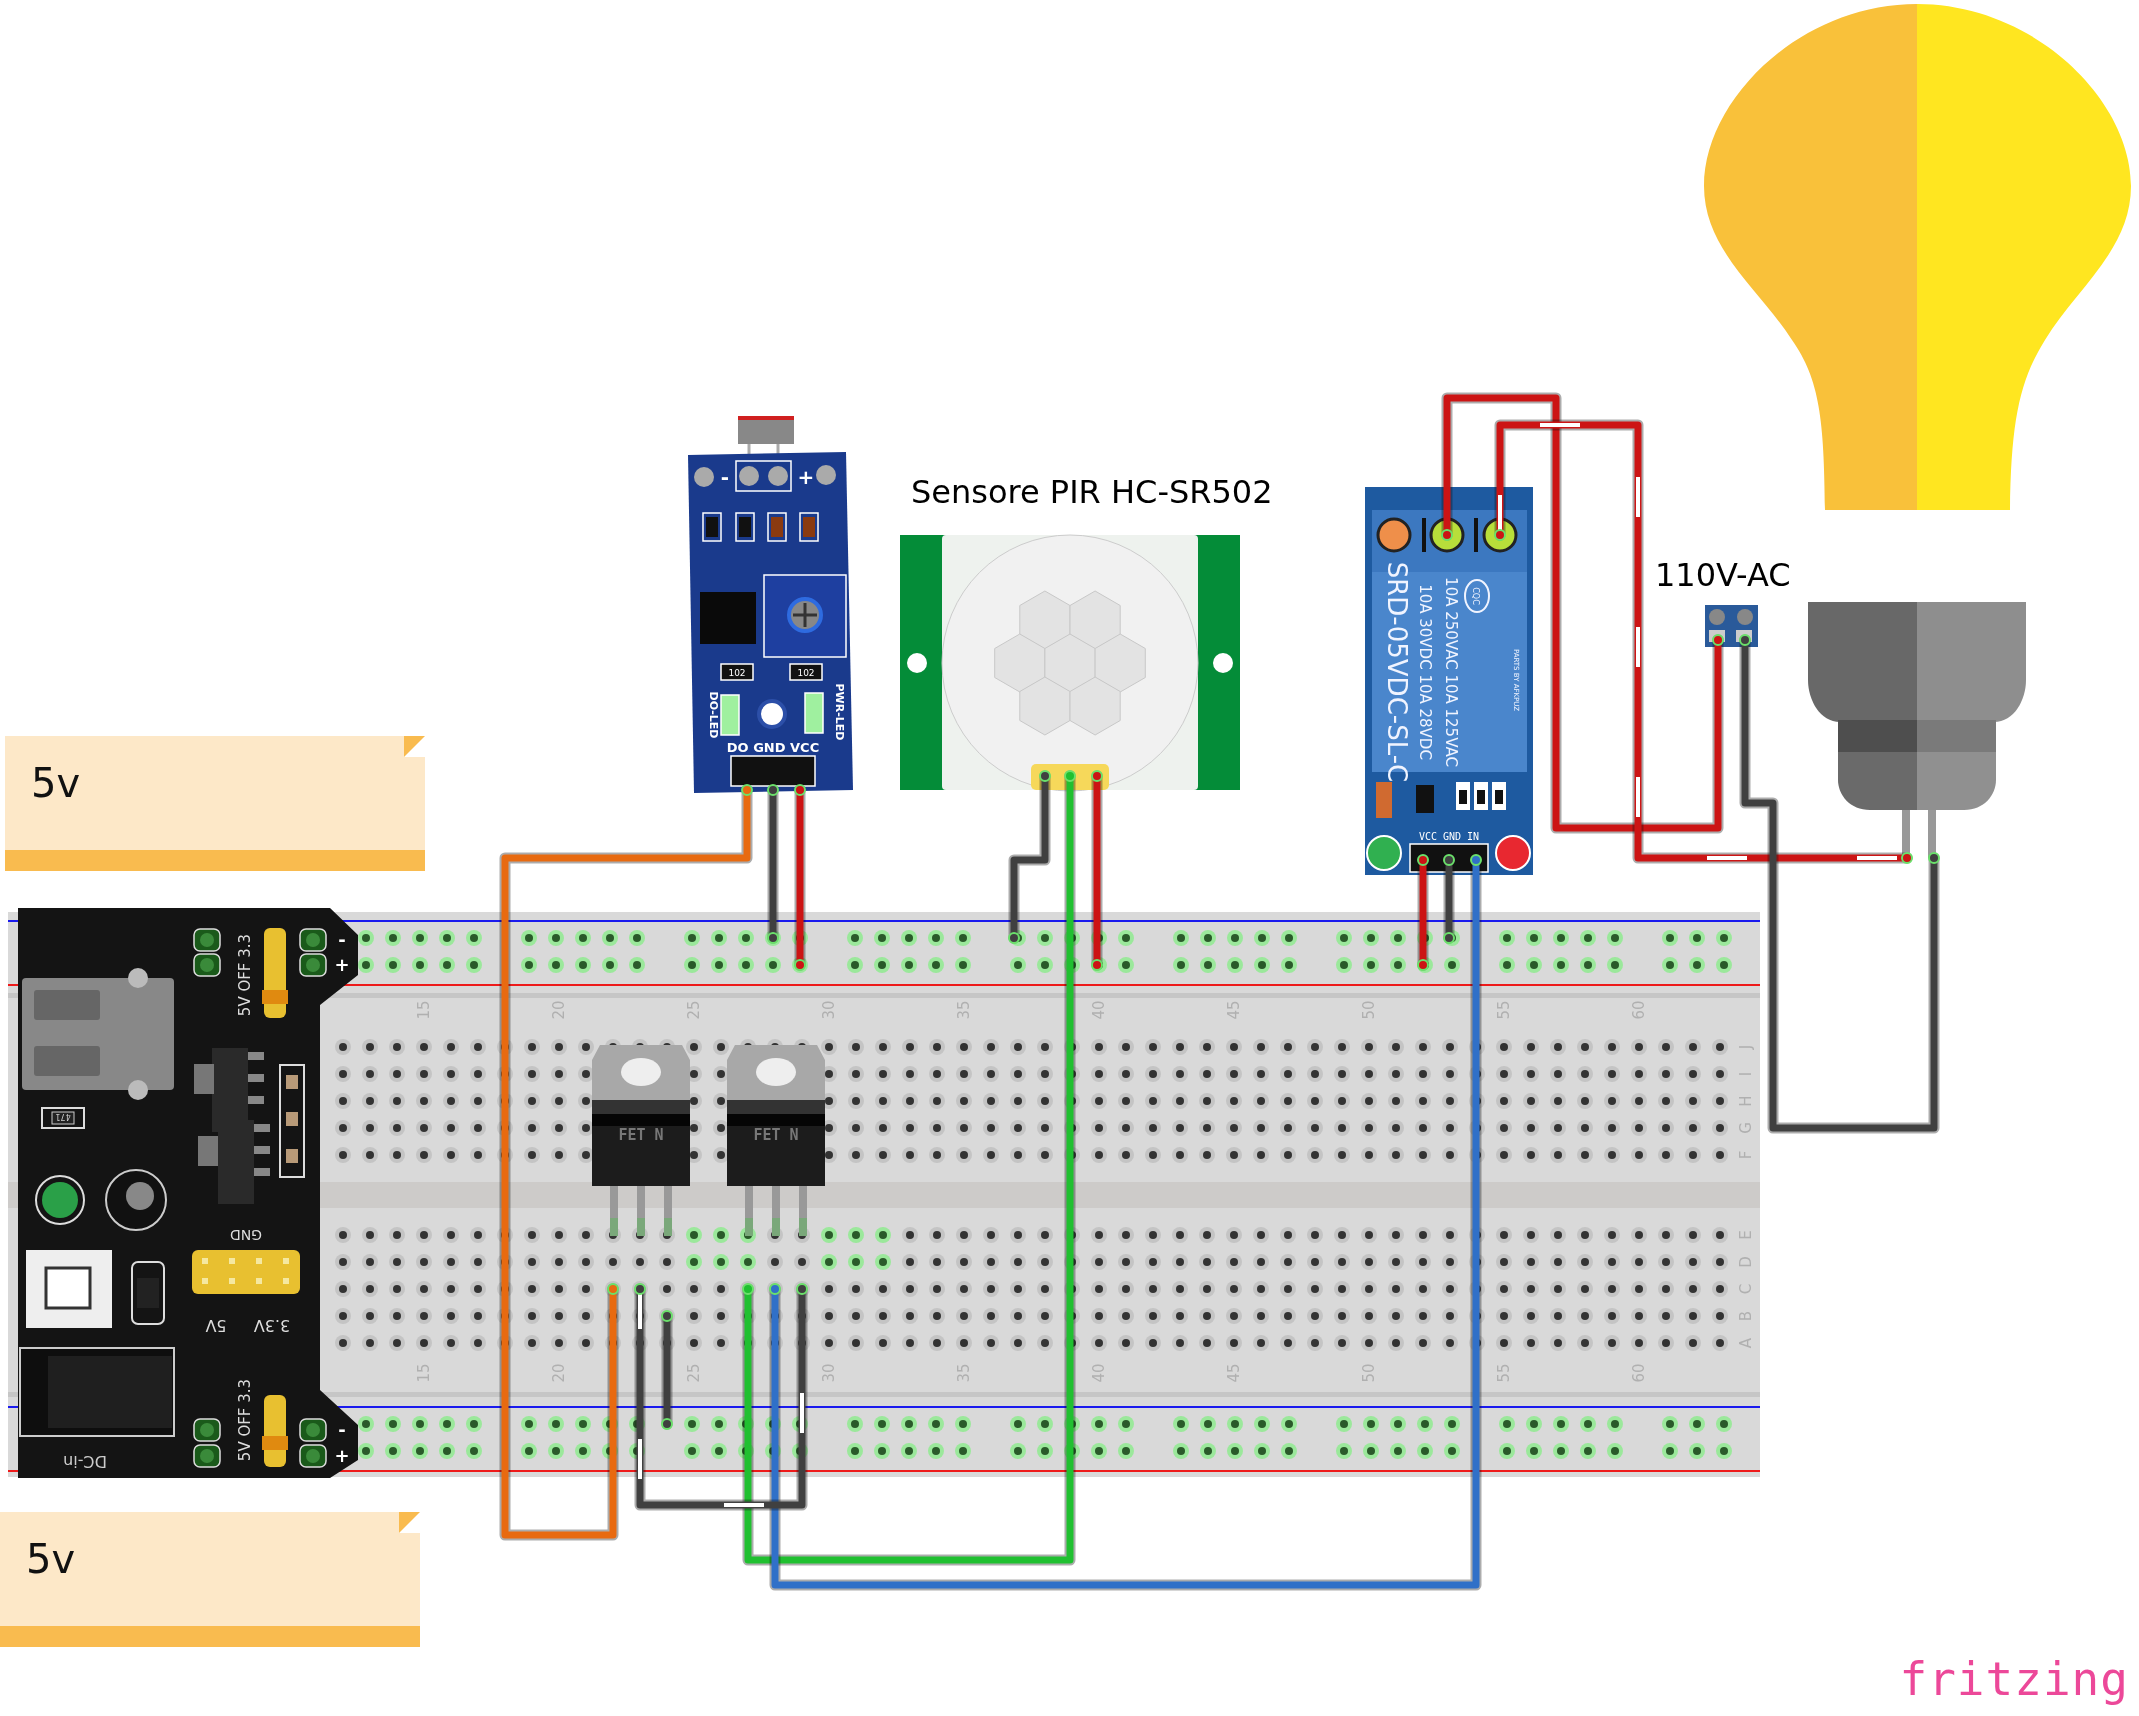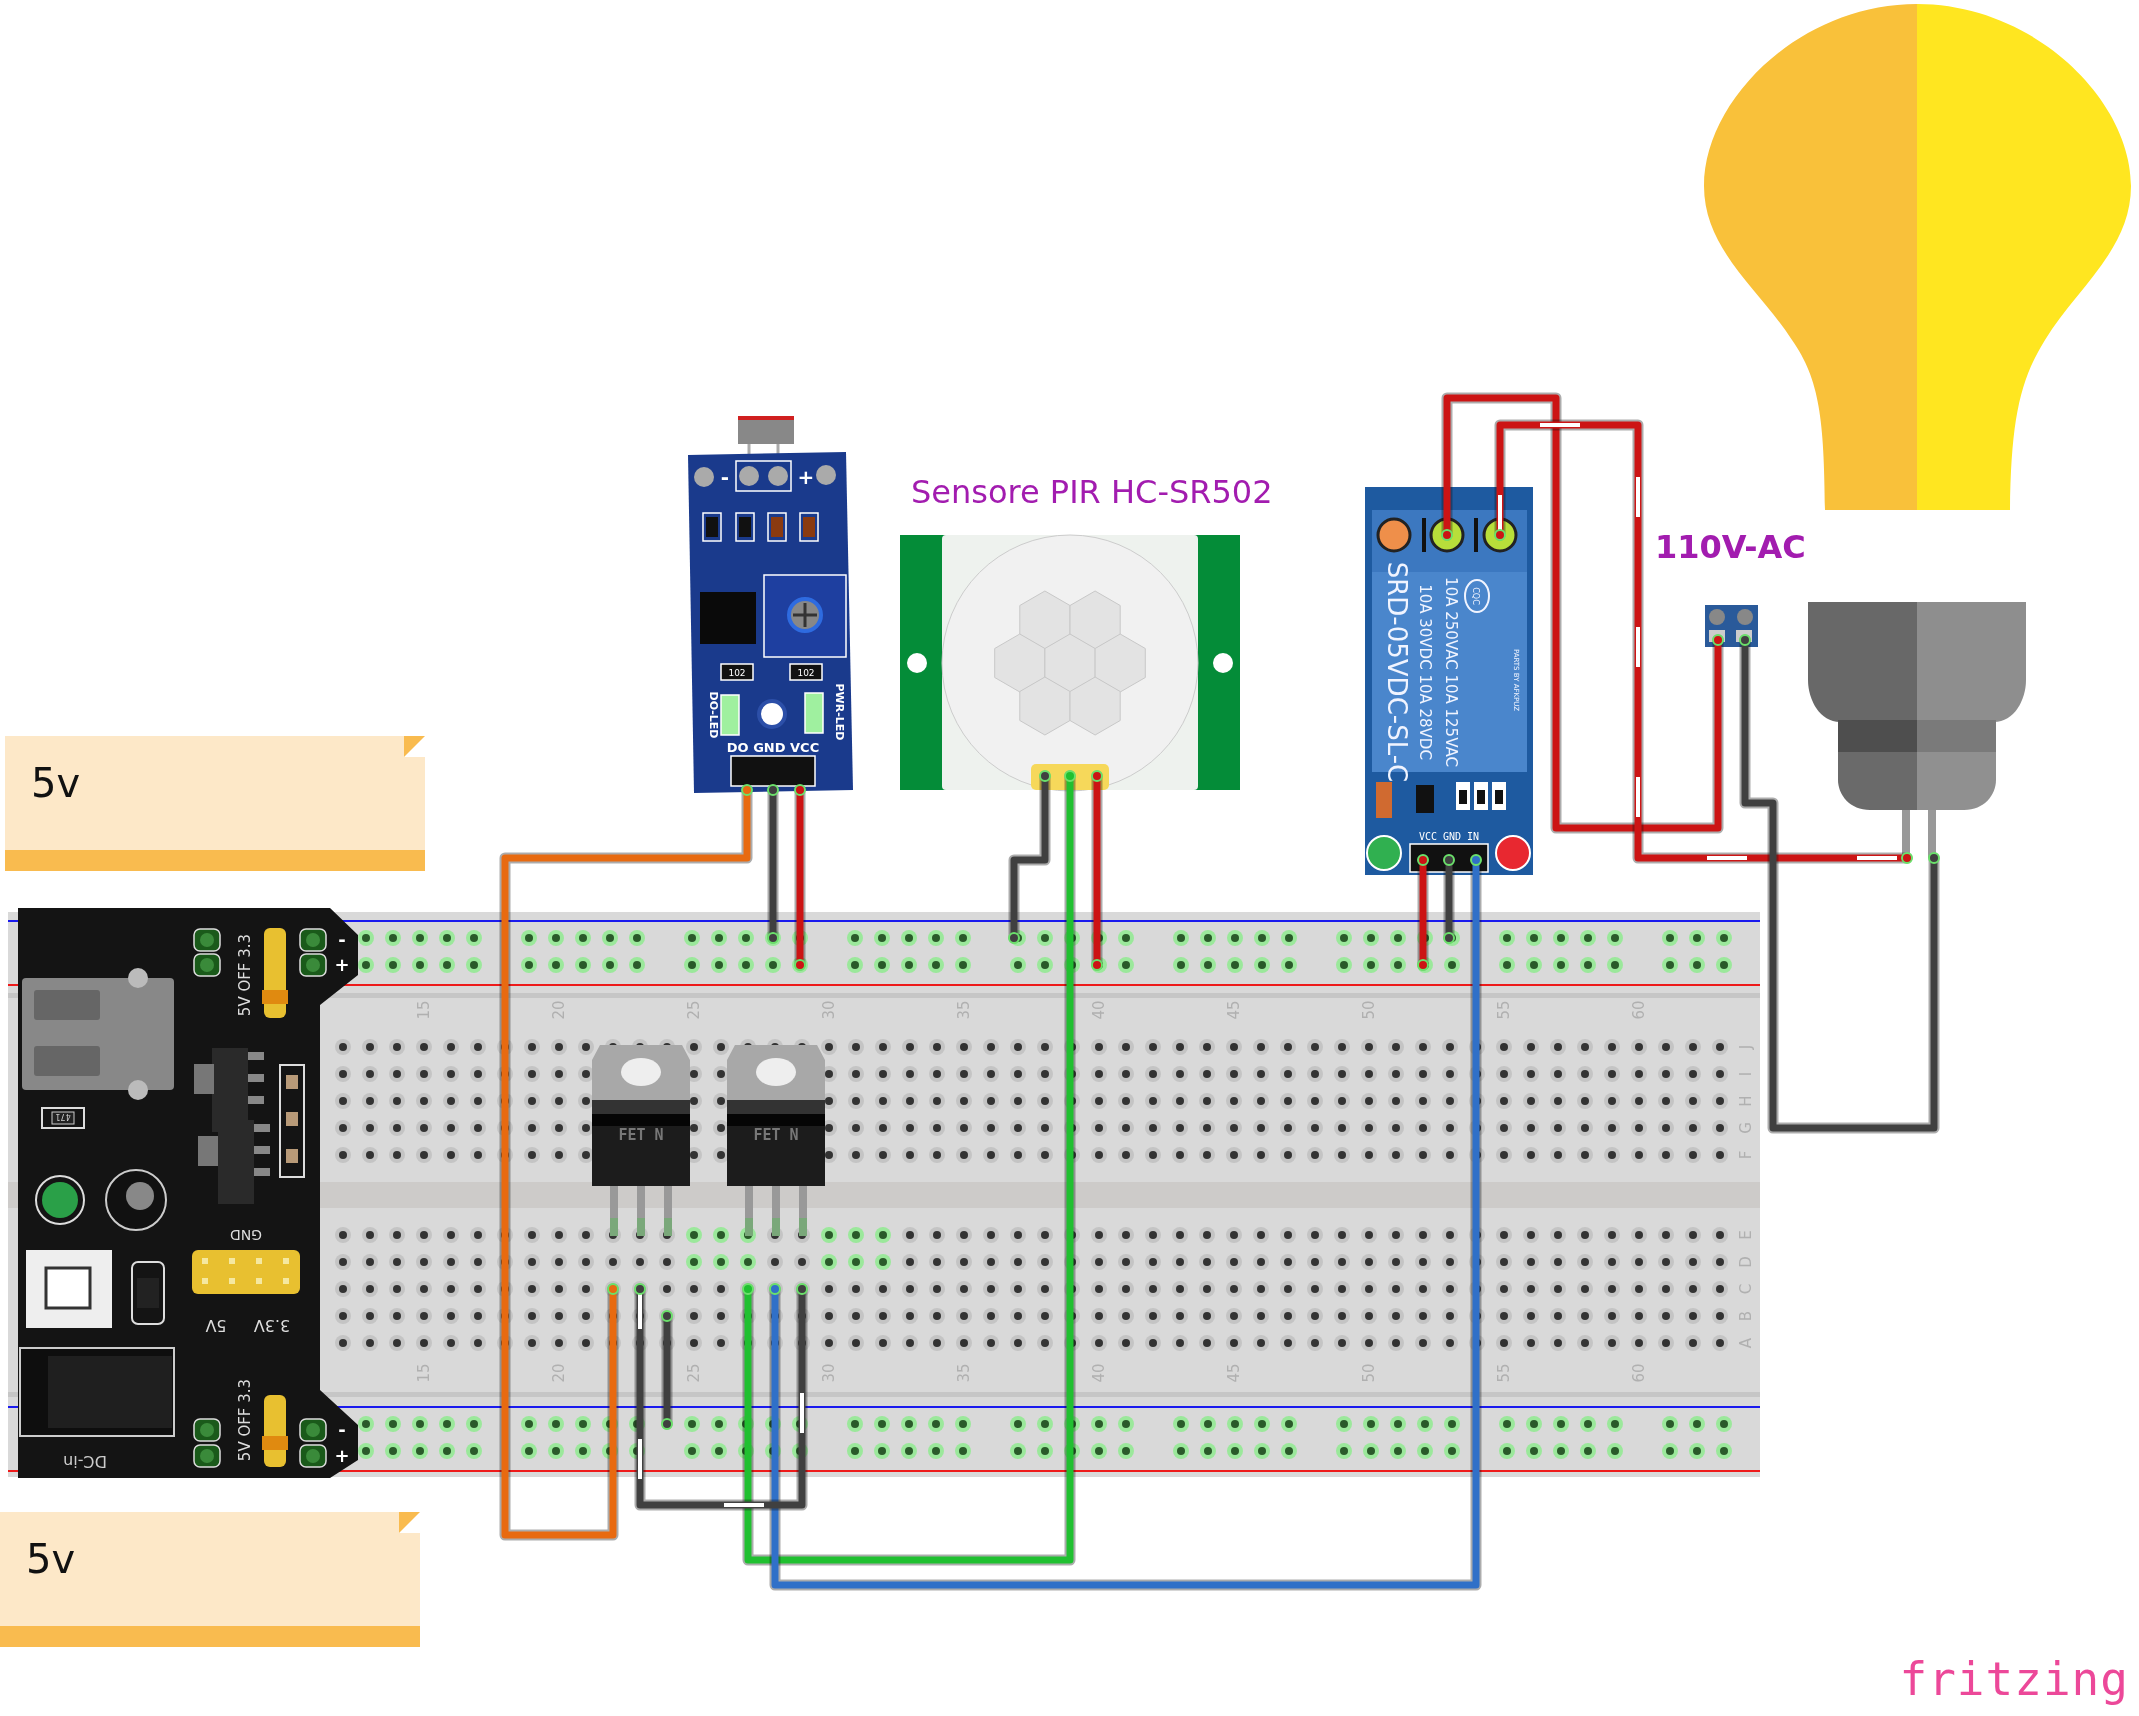--- a/index.html
+++ b/index.html
@@ -2,21 +2,21 @@
 <html><head>
 <meta charset="utf-8">
 <style>
   html, body { margin:0; padding:0; background:#ffffff; }
   body { width:2139px; height:1716px; position:relative; overflow:hidden; font-family:"DejaVu Sans", sans-serif; }
   #canvas { position:absolute; left:0; top:0; }
   .note { position:absolute; background:#fde8c8; }
   .note .bar { position:absolute; left:0; right:0; bottom:0; height:21px; background:#f9bb4f; }
   .note .fold { position:absolute; right:0; top:0; width:0; height:0; border-left:21px solid #f9bb4f; border-bottom:21px solid #ffffff; transform:rotate(0deg); }
   .note .text { position:absolute; left:26px; top:24px; font-size:40px; color:#111; font-family:"DejaVu Sans", sans-serif; }
-  .label { position:absolute; font-size:32px; color:#a21caf; white-space:nowrap; }
+  .label { position:absolute; font-size:32px; color:#000000; white-space:nowrap; }
   .fritzing { position:absolute; right:10px; bottom:10px; font-size:46px; color:#ec4899; font-family:"DejaVu Sans Mono", monospace; letter-spacing:1px; }
 </style>
 </head>
 <body>
 
 <svg id="canvas" width="2139" height="1716" viewBox="0 0 2139 1716" xmlns="http://www.w3.org/2000/svg">
 
   <g>
     <rect x="8" y="912" width="1752" height="565" fill="#d9d9d9"></rect>
     <rect x="8" y="993" width="1752" height="5" fill="#c6c6c6"></rect>
@@ -1743,14 +1743,14 @@
   <div class="fold"></div>
   <div class="text">5v</div>
   <div class="bar"></div>
 </div>
 <div class="note" style="left:0px;top:1512px;width:420px;height:135px;">
   <div class="fold"></div>
   <div class="text">5v</div>
   <div class="bar"></div>
 </div>
 <div class="label" style="left:911px;top:473px;">Sensore PIR HC-SR502</div>
-<div class="label" style="left:1655px;top:528px;font-weight:bold;">110V-AC</div>
+<div class="label" style="left:1655px;top:556px;">110V-AC</div>
 <div class="fritzing">fritzing</div>
 
 </body></html>

